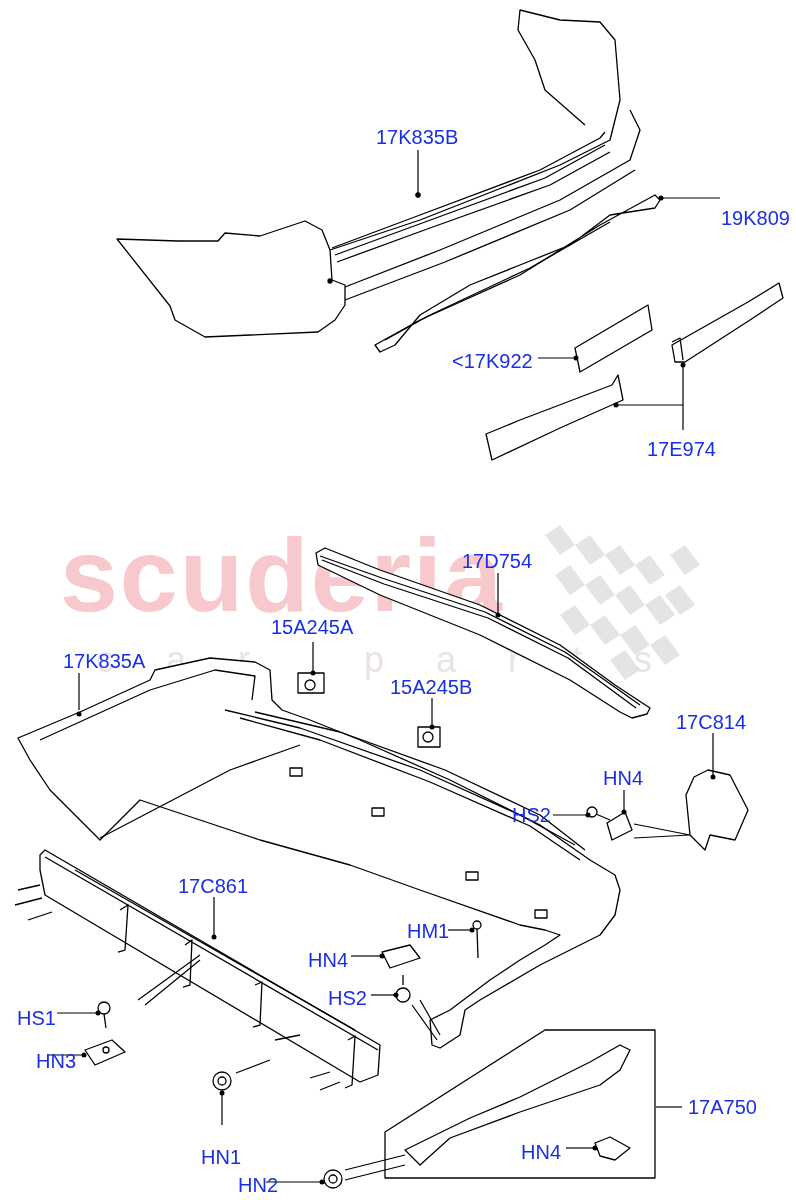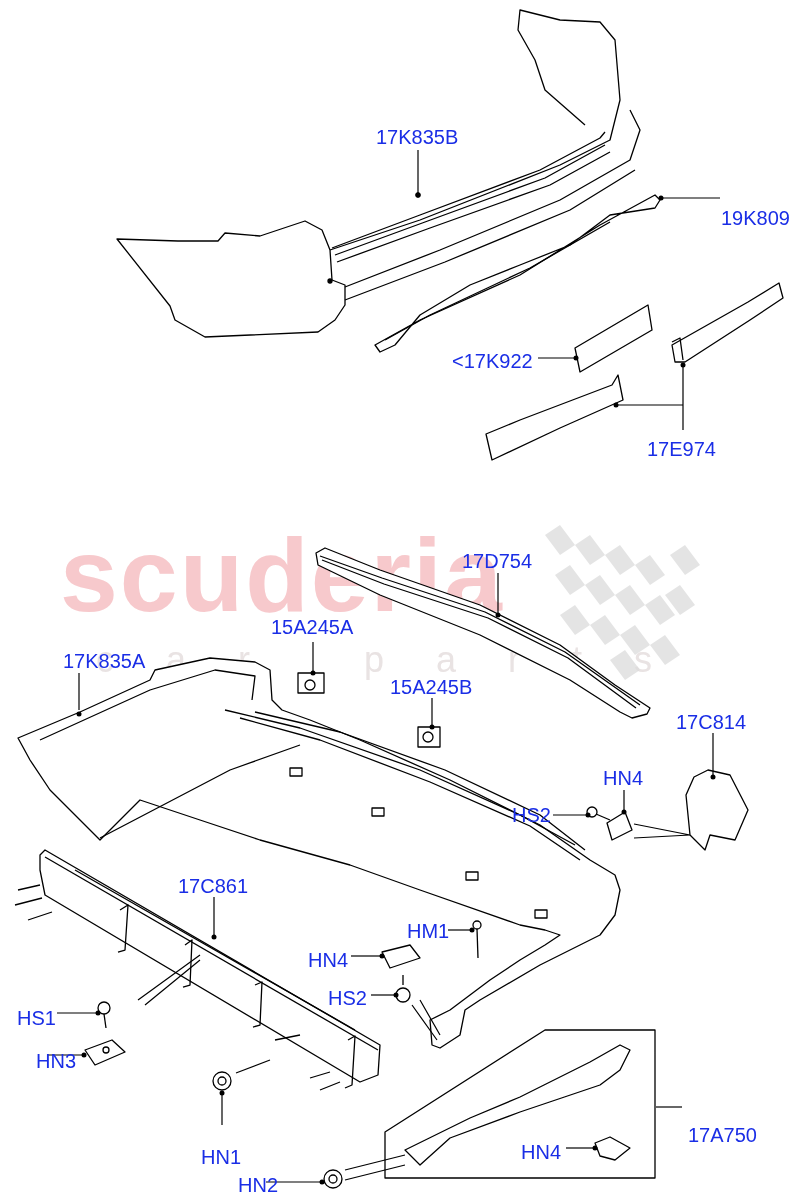--- a/index.html
+++ b/index.html
@@ -219,17 +219,17 @@
   <div class="label" style="left:390px;top:678px;text-align:right;">15A245B</div>
   <div class="label" style="left:676px;top:713px;">17C814</div>
   <div class="label" style="left:603px;top:769px;">HN4</div>
   <div class="label" style="left:512px;top:806px;">HS2</div>
   <div class="label" style="left:178px;top:877px;">17C861</div>
   <div class="label" style="left:407px;top:922px;text-align:right;">HM1</div>
   <div class="label" style="left:308px;top:951px;">HN4</div>
   <div class="label" style="left:328px;top:989px;">HS2</div>
   <div class="label" style="left:17px;top:1009px;">HS1</div>
   <div class="label" style="left:11px;top:1052px;margin-left:25px;">HN3</div>
-  <div class="label" style="left:688px;top:1098px;margin-top:28px;">17A750</div>
+  <div class="label" style="left:688px;top:1098px;">17A750</div>
   <div class="label" style="left:201px;top:1128px;margin-top:20px;">HN1</div>
   <div class="label" style="left:521px;top:1143px;">HN4</div>
   <div class="label" style="left:238px;top:1176px;">HN2</div>
 </div>
 
 </body></html>

